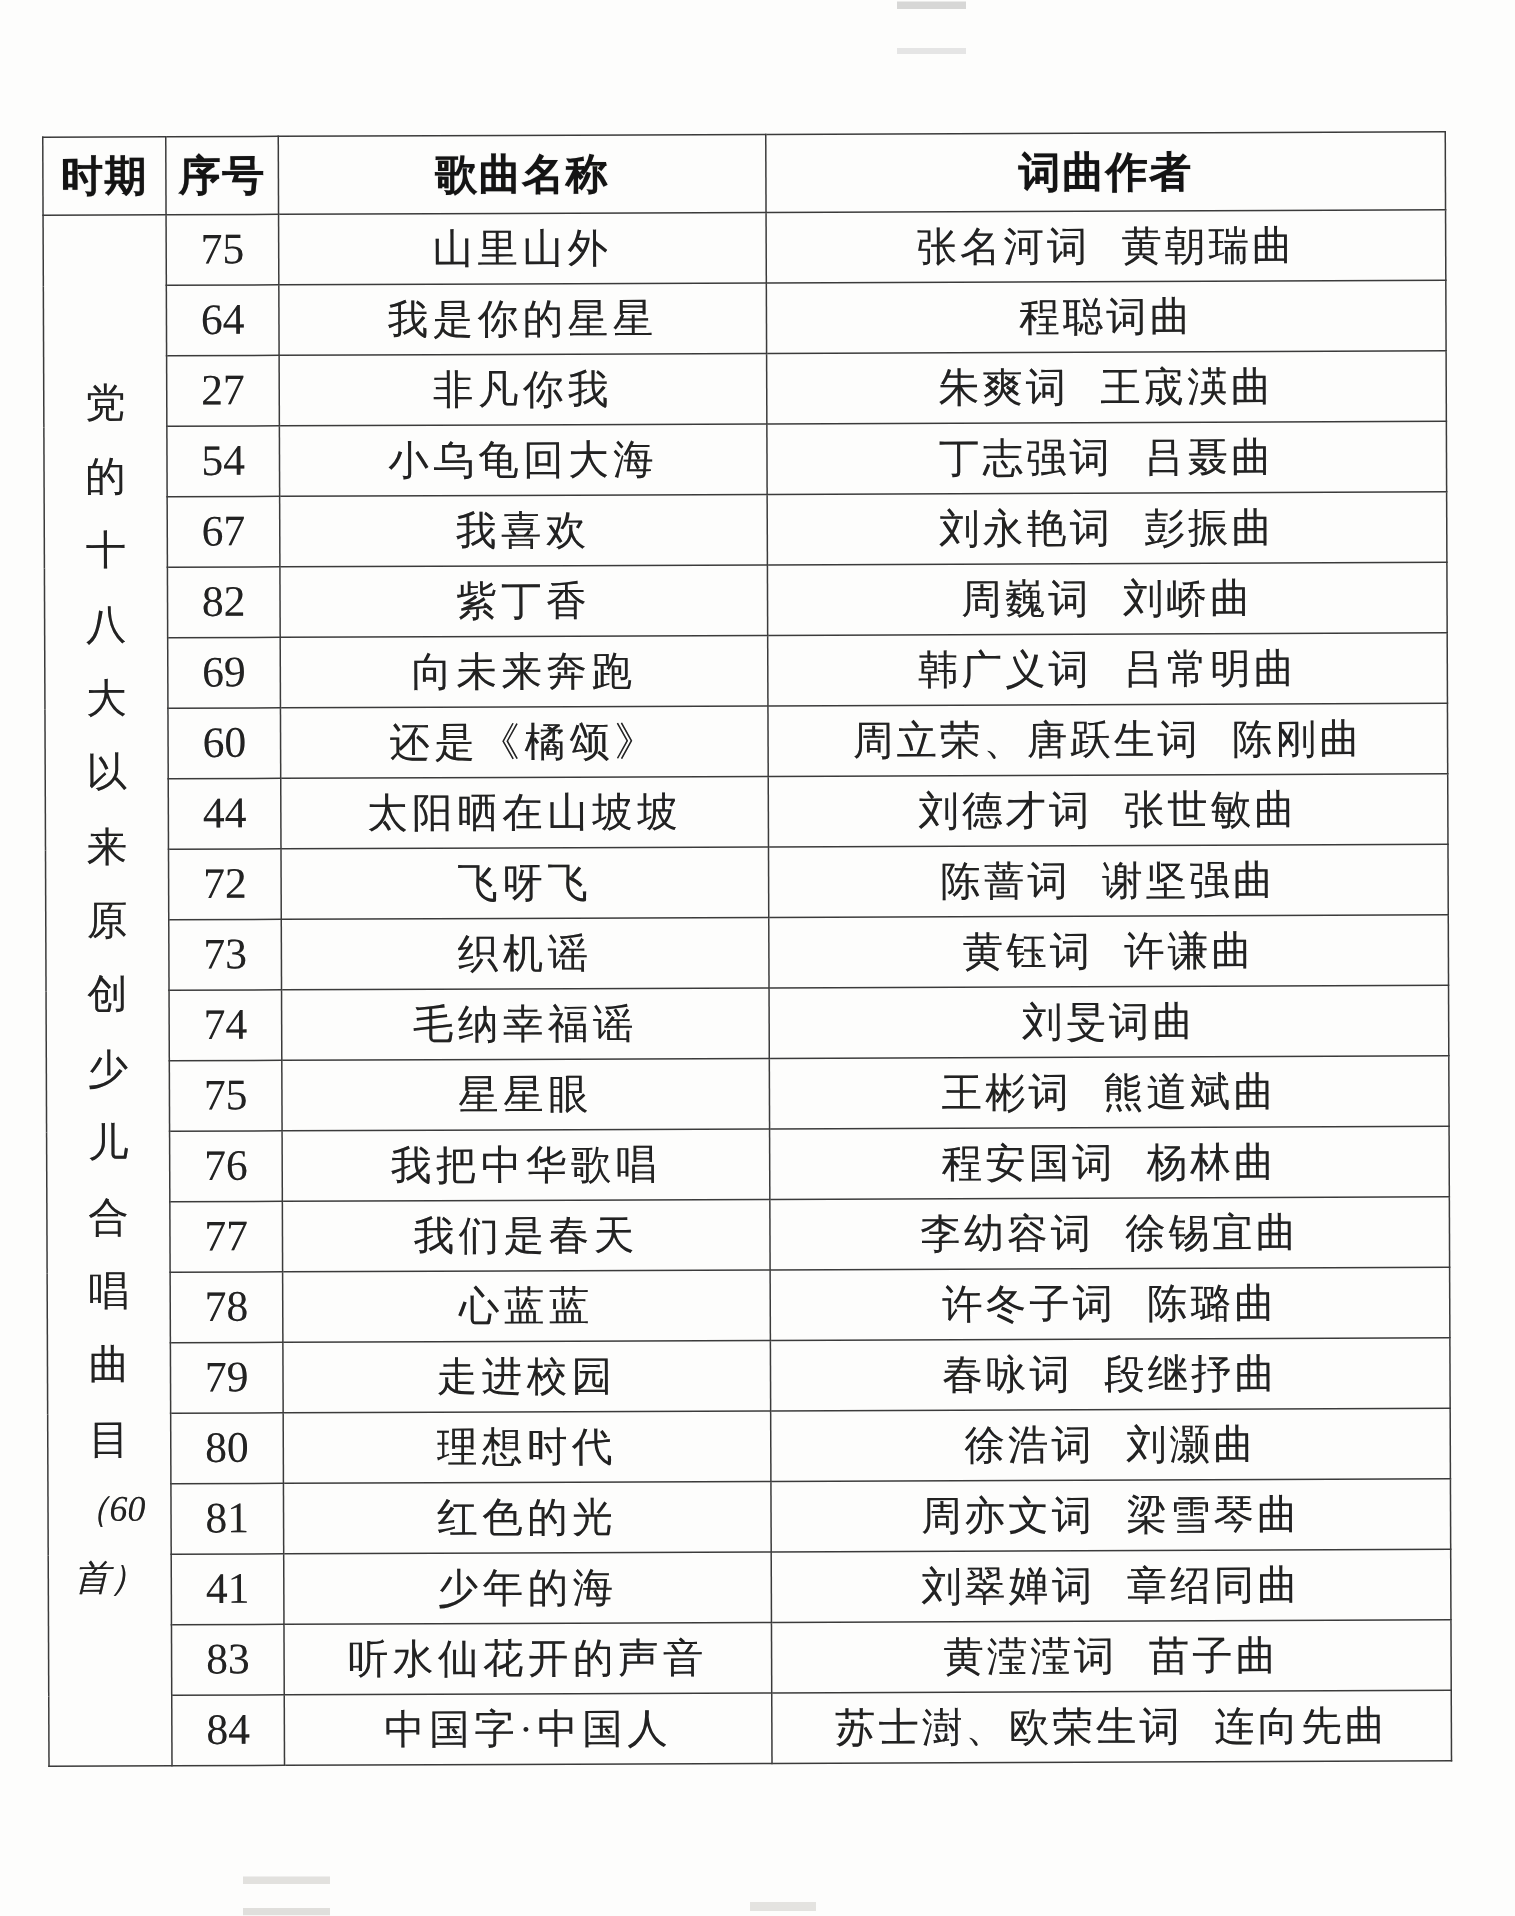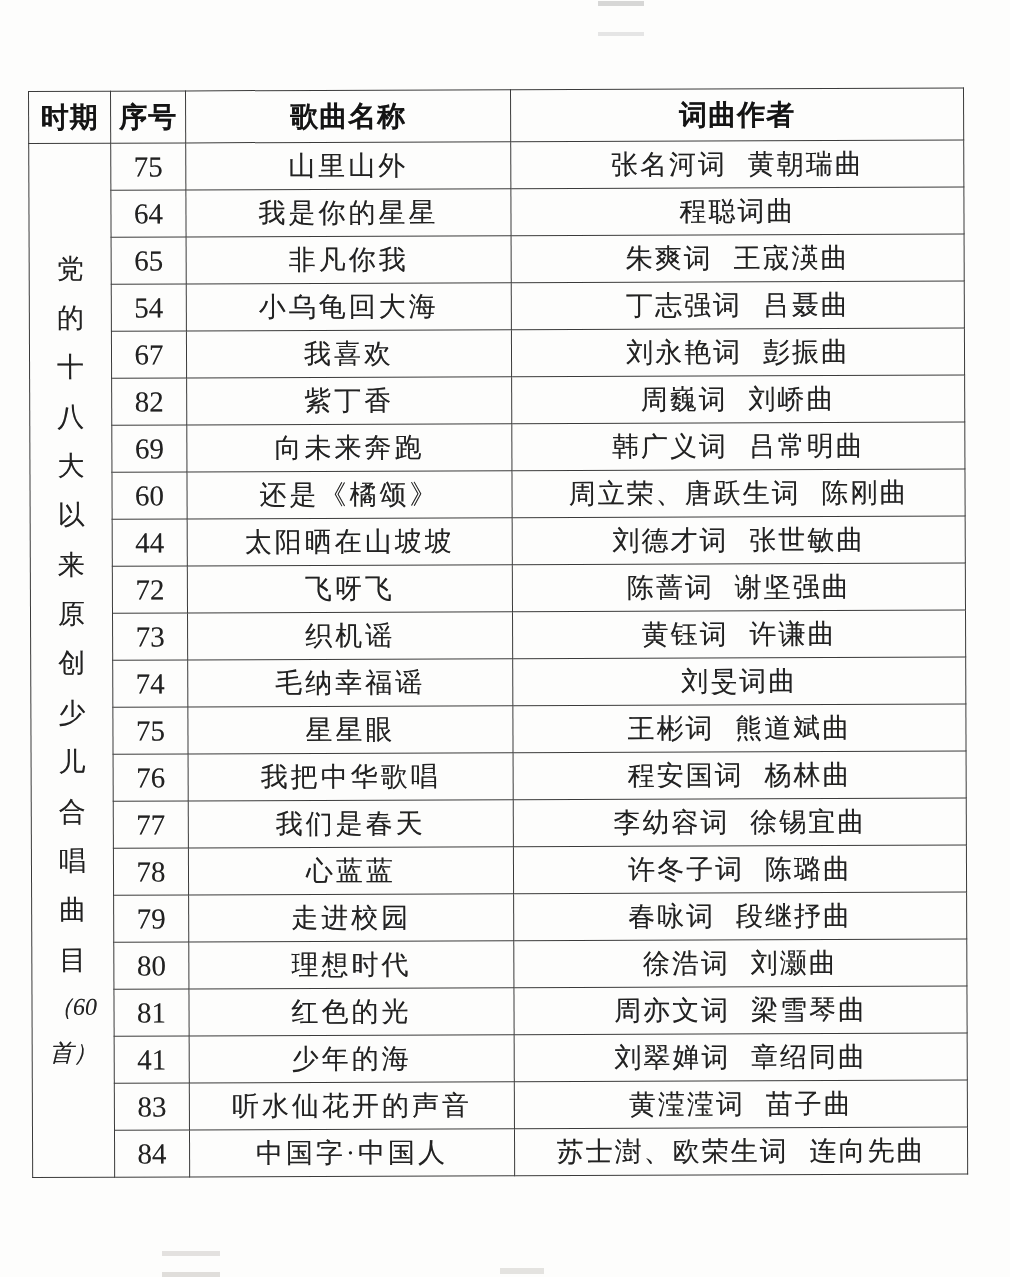--- a/index.html
+++ b/index.html
@@ -133,21 +133,21 @@
             <td class="no-cell">75</td>
             <td class="song-cell">山里山外</td>
             <td class="authors-cell">张名河词 黄朝瑞曲</td>
           </tr>
           <tr>
             <td class="no-cell">64</td>
             <td class="song-cell">我是你的星星</td>
             <td class="authors-cell">程聪词曲</td>
           </tr>
           <tr>
-            <td class="no-cell">65</td>
+            <td class="no-cell">27</td>
             <td class="song-cell">非凡你我</td>
             <td class="authors-cell">朱爽词 王宬渶曲</td>
           </tr>
           <tr>
             <td class="no-cell">54</td>
             <td class="song-cell">小乌龟回大海</td>
             <td class="authors-cell">丁志强词 吕聂曲</td>
           </tr>
           <tr>
             <td class="no-cell">67</td>

